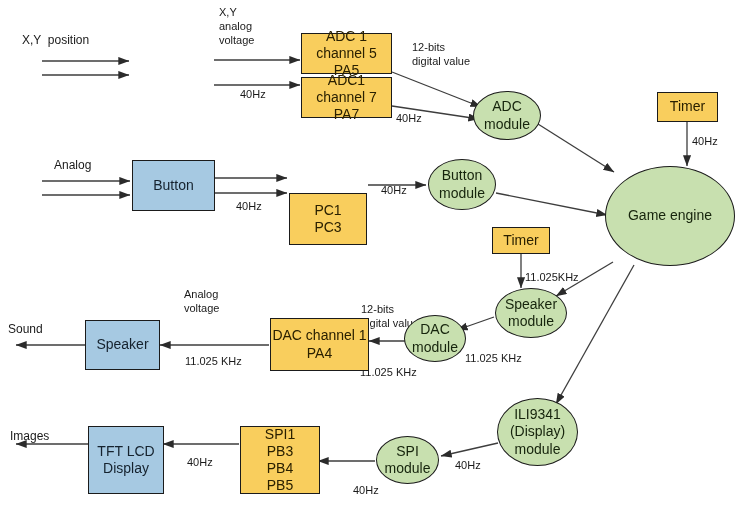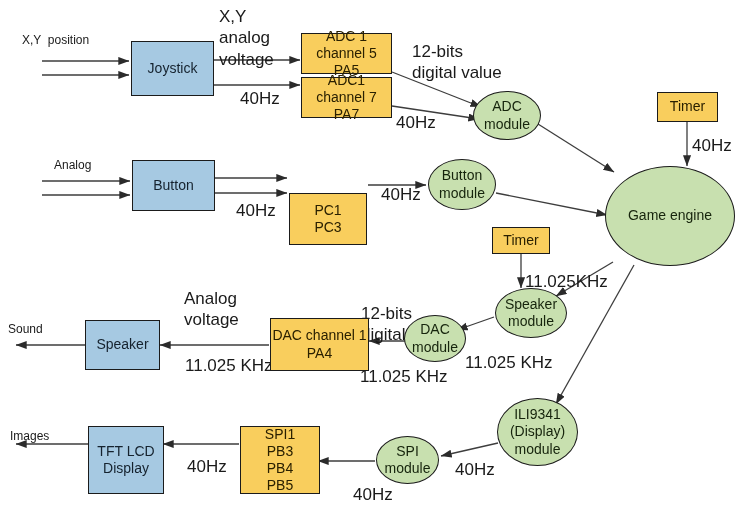--- a/index.html
+++ b/index.html
@@ -46,21 +46,21 @@
     color: #2a2000;
   }
   .ellipse {
     background: #c8e0af;
     border: 1.4px solid #1b1b1b;
     border-radius: 50%;
     color: #16240c;
   }
   .edge-label {
     position: absolute;
-    font-size: 17px;
+    font-size: 11px;
     color: #1a1a1a;
     white-space: pre;
     line-height: 1.25;
   }
   .io-label {
     position: absolute;
     font-size: 12px;
     color: #1a1a1a;
     white-space: pre;
     line-height: 1.3;
@@ -146,23 +146,20 @@
   <div class="edge-label" style="left:360px; top:366px;">11.025 KHz</div>
   <div class="edge-label" style="left:361px; top:303px;">12-bits
 digital value</div>
   <div class="edge-label" style="left:184px; top:288px;">Analog
 voltage</div>
   <div class="edge-label" style="left:185px; top:355px;">11.025 KHz</div>
   <div class="edge-label" style="left:455px; top:459px;">40Hz</div>
   <div class="edge-label" style="left:353px; top:484px;">40Hz</div>
   <div class="edge-label" style="left:187px; top:456px;">40Hz</div>
 
-  <div class="node box blue" style="left:131px; top:41px; width:83px; height:55px;">
-    <span>Joystick</span>
-  </div>
 
   <div class="node box yellow" style="left:301px; top:33px; width:91px; height:41px; white-space:pre-line;">
     <span style="white-space:pre-line;">ADC 1 channel 5
 PA5</span>
   </div>
 
   <div class="node box yellow" style="left:301px; top:77px; width:91px; height:41px; white-space:pre-line;">
     <span style="white-space:pre-line;">ADC1 channel 7
 PA7</span>
   </div>

